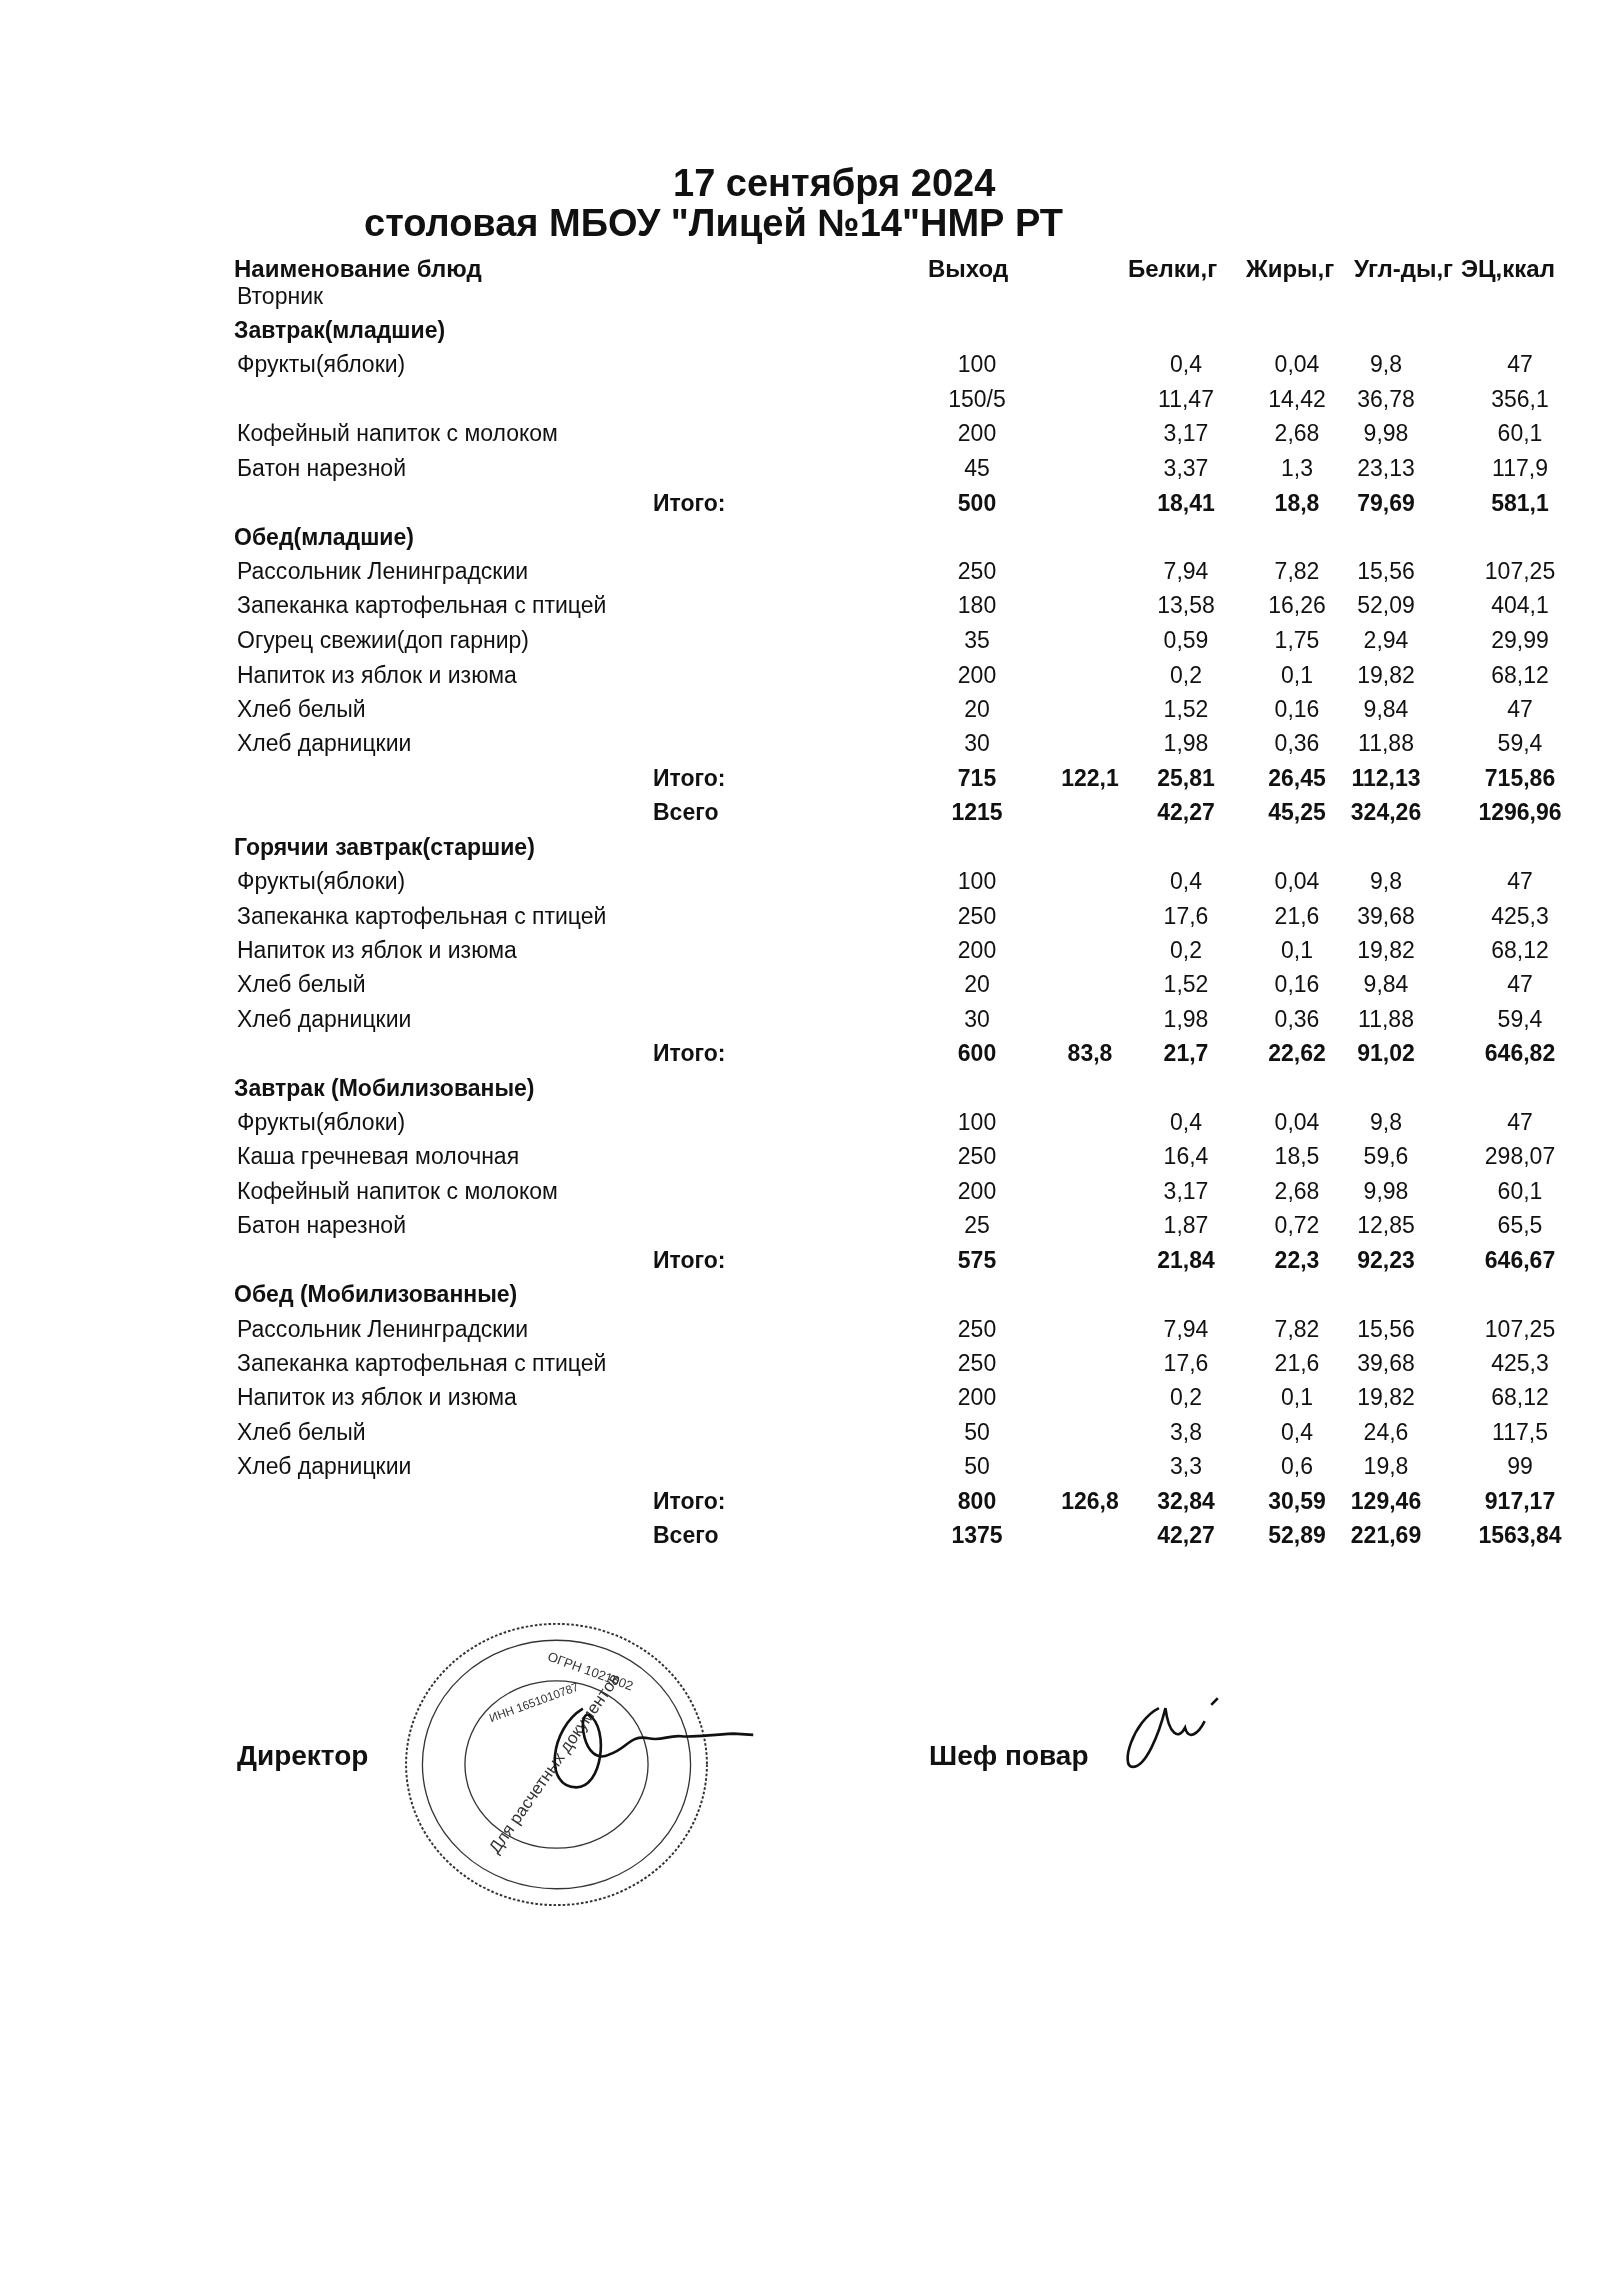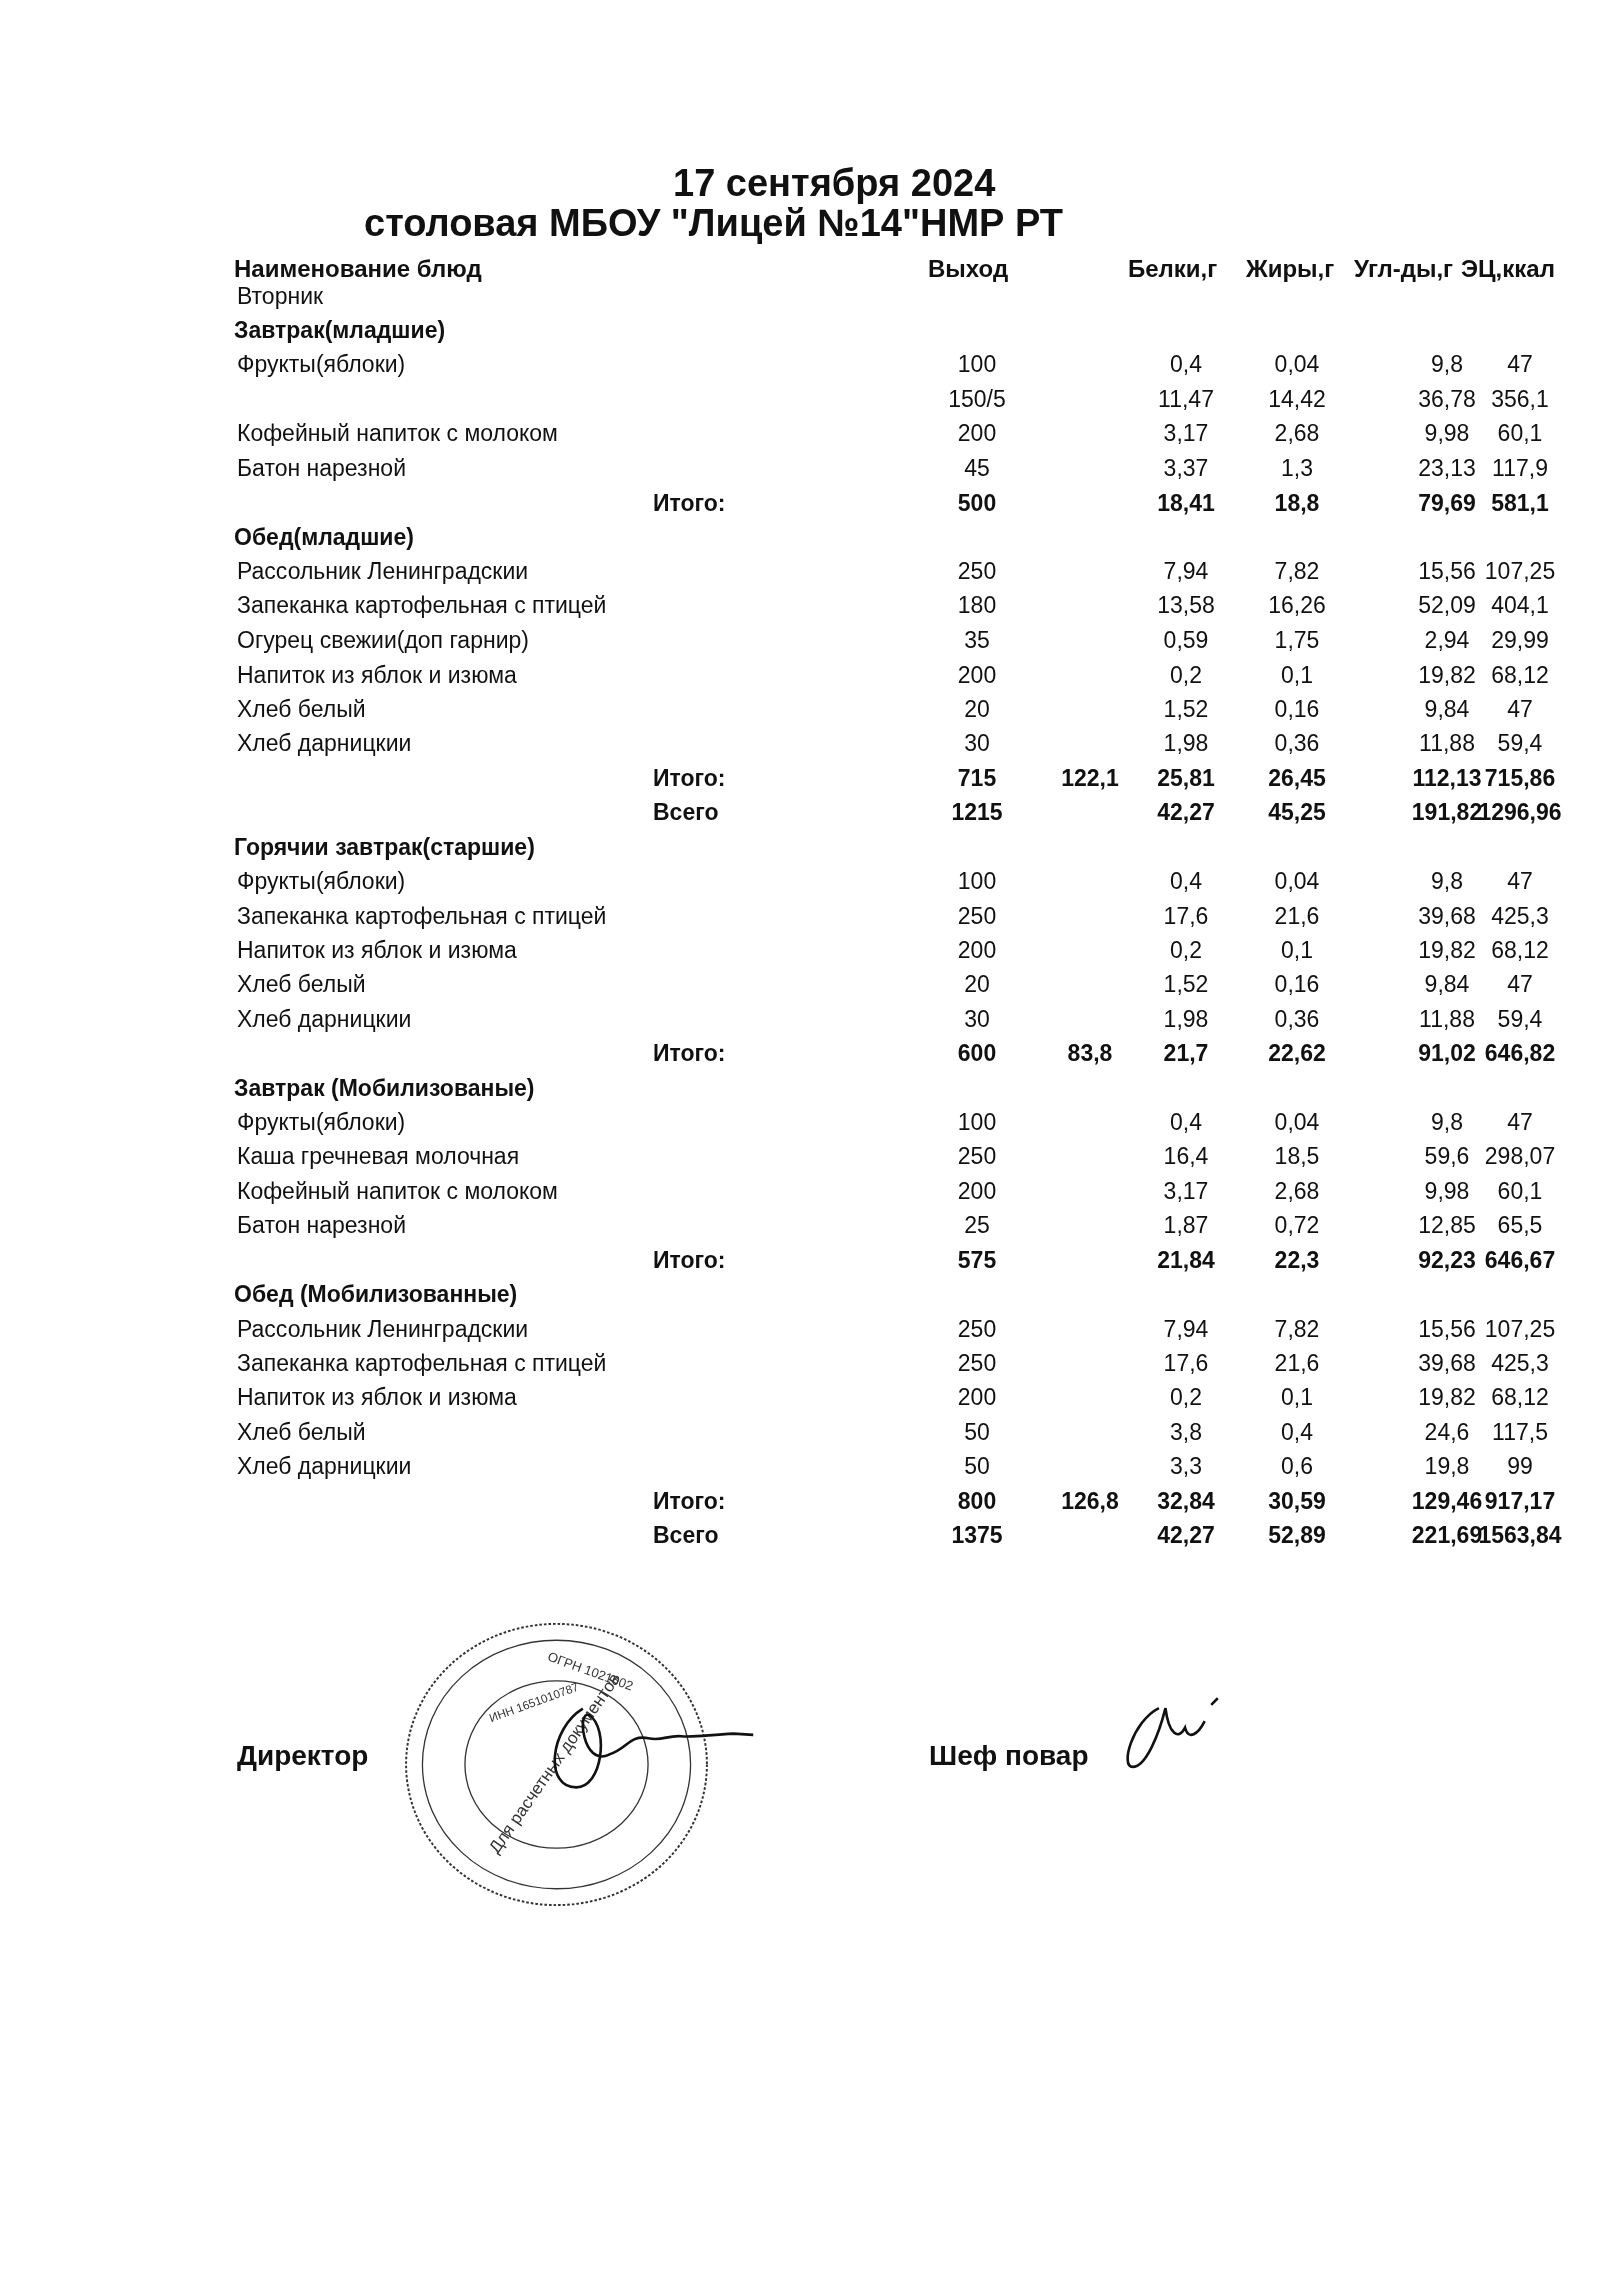--- a/index.html
+++ b/index.html
@@ -10,21 +10,21 @@
   .row { position:absolute; left:0; width:1623px; height:34px; font-size:23px; }
   .row > span { position:absolute; top:0; white-space:nowrap; }
   .name { left:237px; }
   .section .name { font-weight:bold; left:234px; }
   .label { left:653px; font-weight:bold; }
   .num { transform:translateX(-50%); text-align:center; }
   .c-out { left:977px; }
   .c-ext { left:1090px; }
   .c-b { left:1186px; }
   .c-f { left:1297px; }
-  .c-c { left:1447px; }
+  .c-c { left:1386px; }
   .c-k { left:1520px; }
   .total span { font-weight:bold; }
   .sig-label { position:absolute; font-weight:bold; font-size:28px; white-space:nowrap; }
   .stamp { position:absolute; left:393px; top:1617px; width:327px; height:295px; }
 </style>
 </head>
 <body>
 
 <div>
   <div class="title" style="left:673px; top:162px;">17 сентября  2024</div>
@@ -144,21 +144,21 @@
         <span class="num c-b">25,81</span>
         <span class="num c-f">26,45</span>
         <span class="num c-c">112,13</span>
         <span class="num c-k">715,86</span>
       </div>
       <div class="row total" style="top: 799px;">
         <span class="label">Всего</span>
         <span class="num c-out">1215</span>
         <span class="num c-b">42,27</span>
         <span class="num c-f">45,25</span>
-        <span class="num c-c">191,82</span>
+        <span class="num c-c">324,26</span>
         <span class="num c-k">1296,96</span>
       </div>
       <div class="row section" style="top: 834px;">
         <span class="name">Горячии завтрак(старшие)</span>
       </div>
       <div class="row " style="top: 868px;">
         <span class="name">Фрукты(яблоки)</span>
         <span class="num c-out">100</span>
         <span class="num c-b">0,4</span>
         <span class="num c-f">0,04</span>

